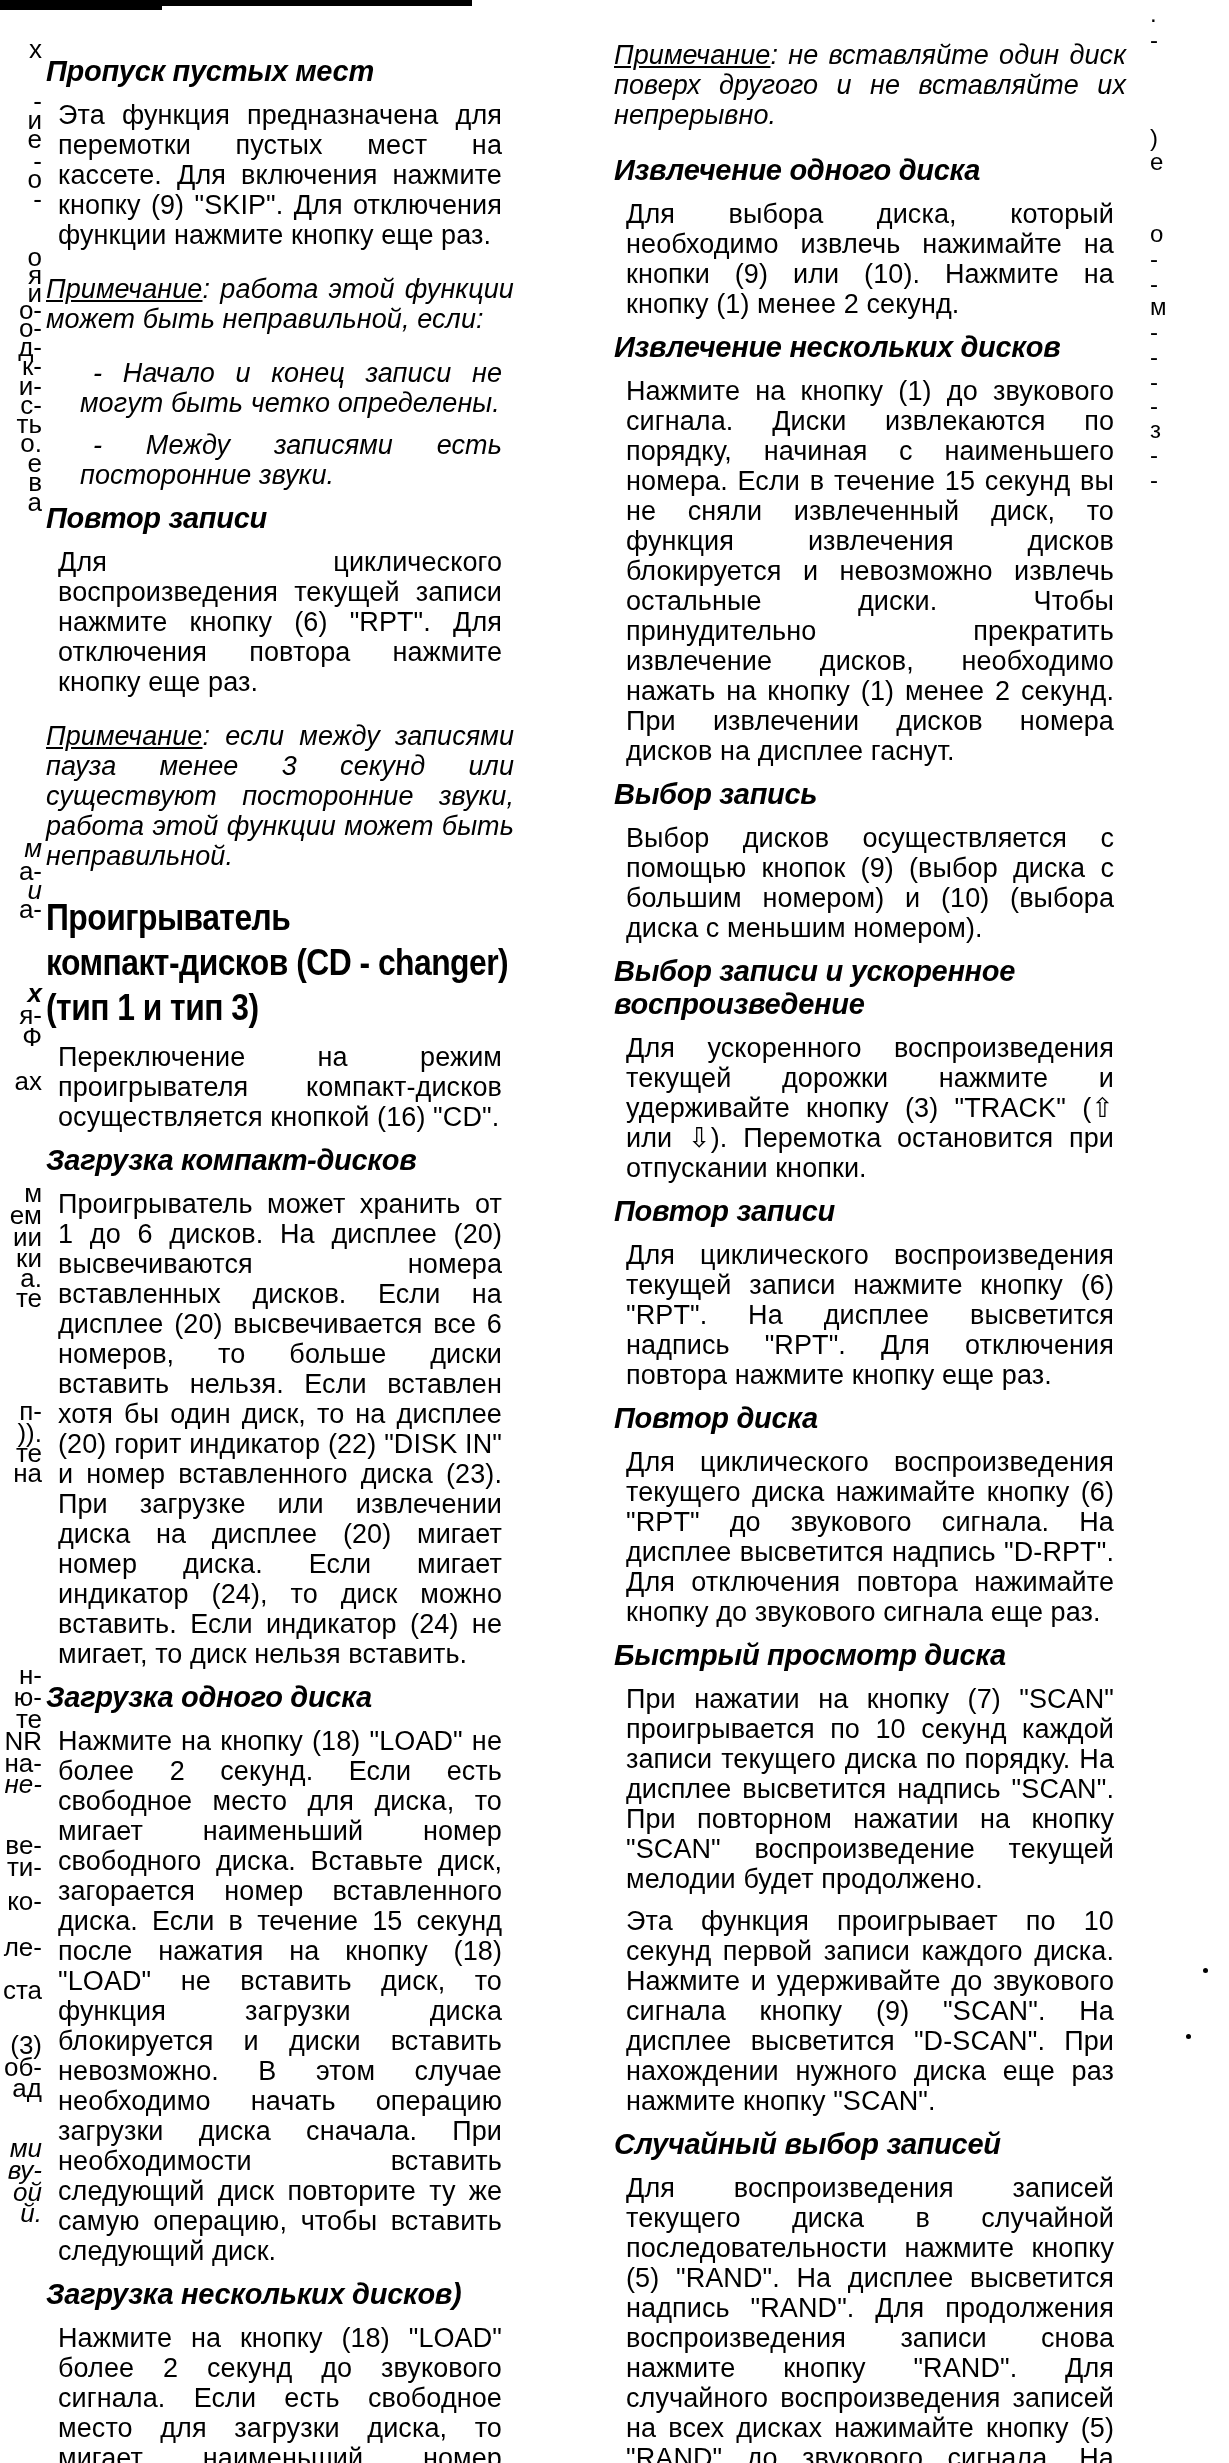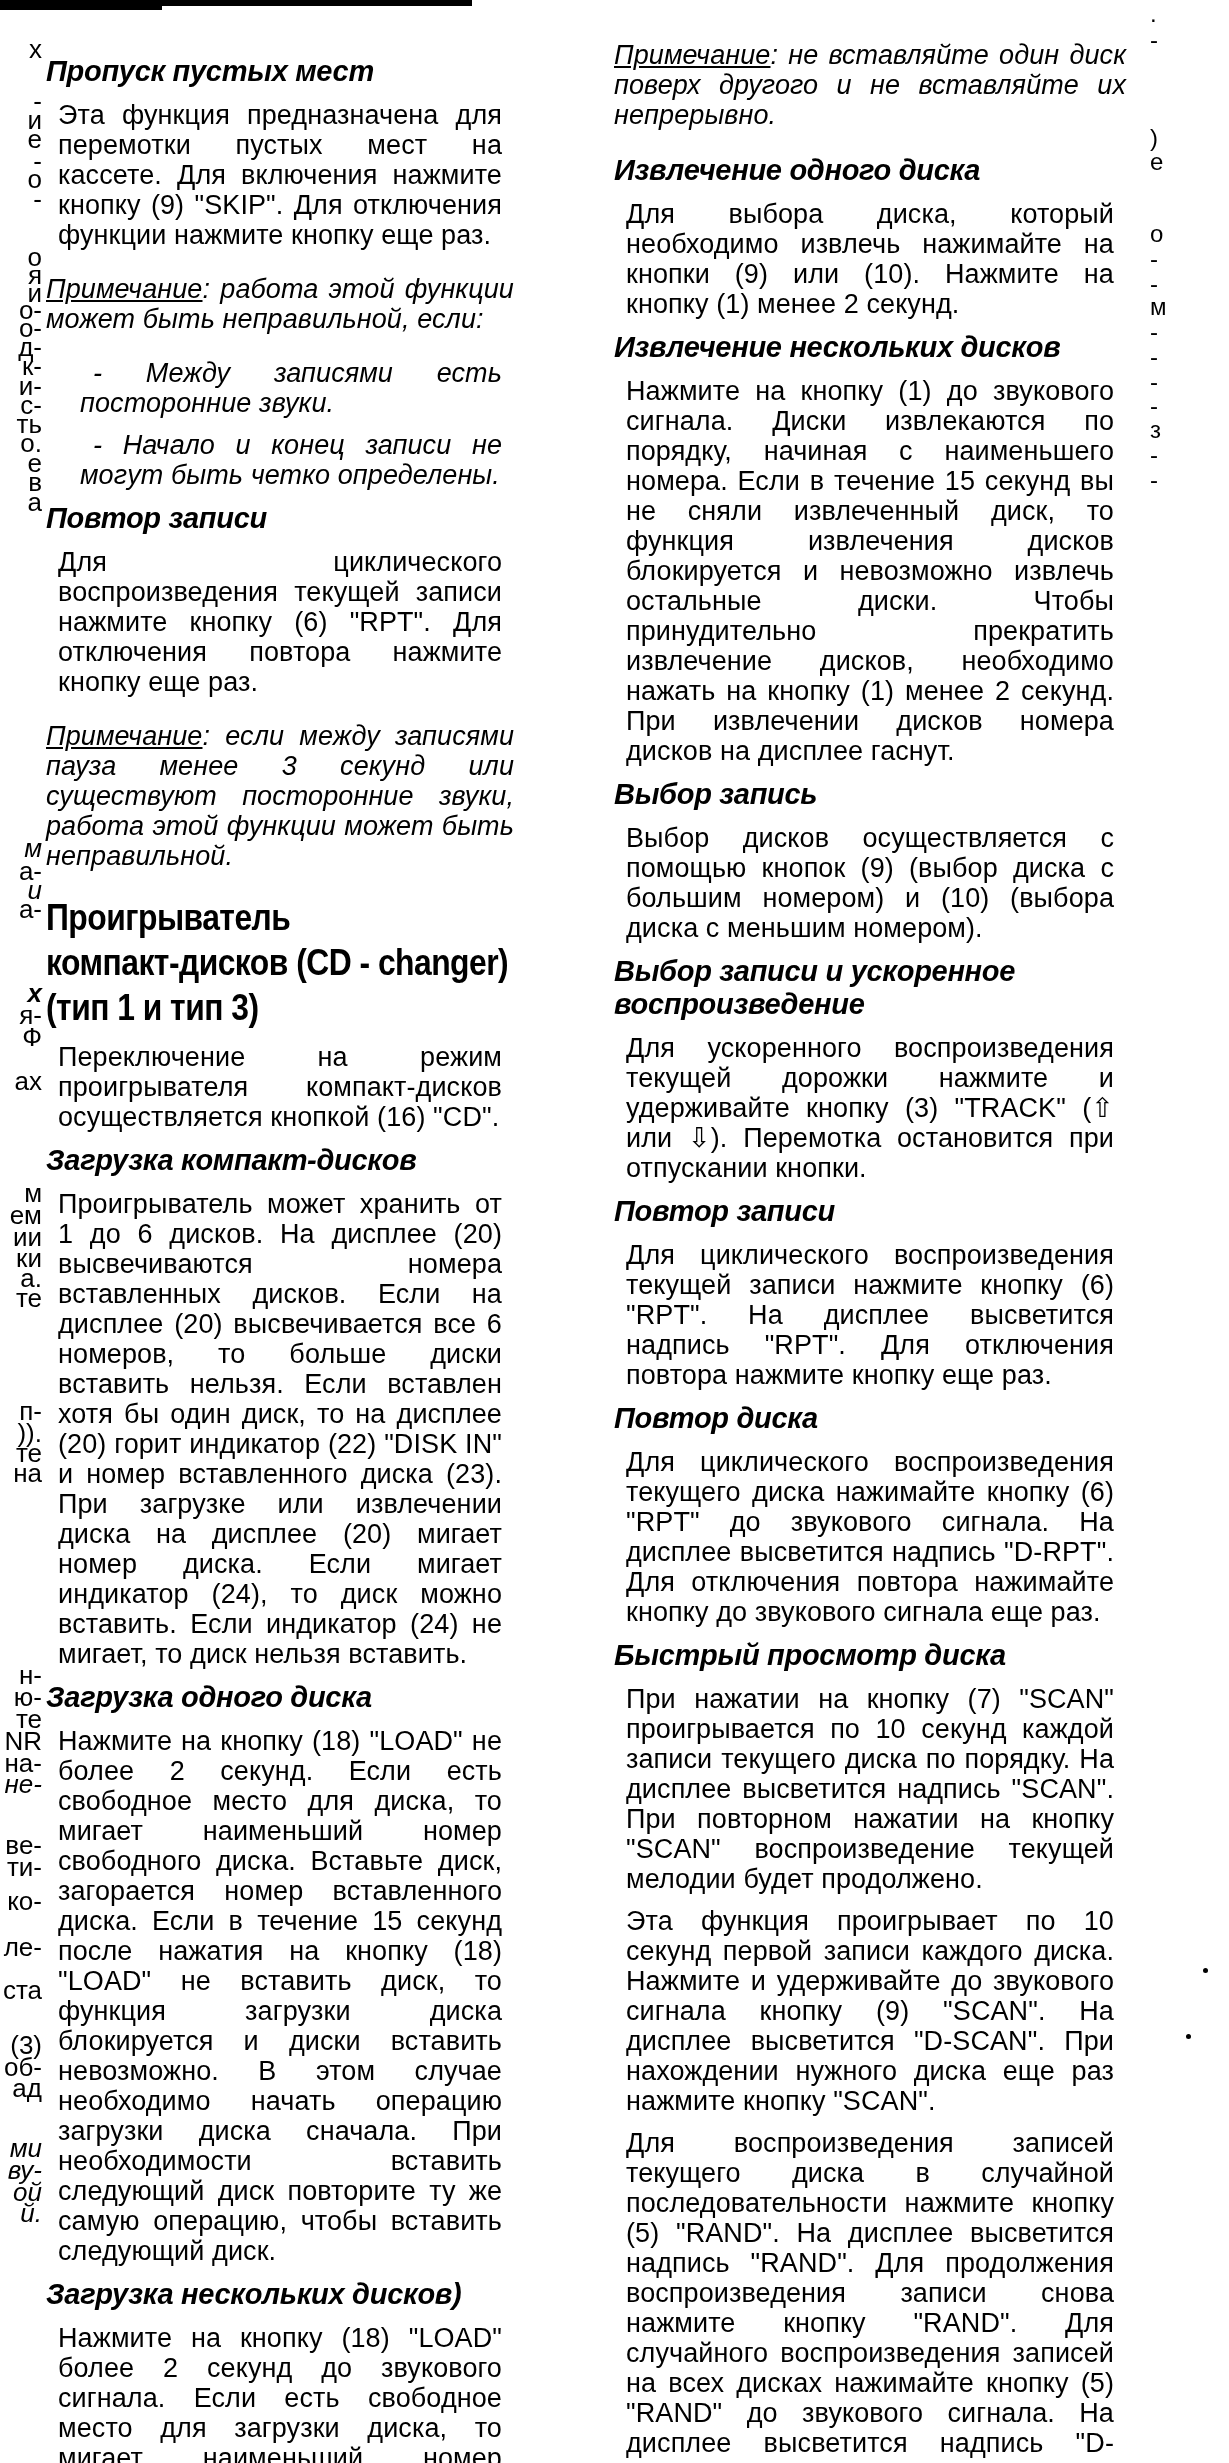--- a/index.html
+++ b/index.html
@@ -95,22 +95,22 @@
       <span class="frag" style="top: 2075px;">ад</span>
       <span class="frag it" style="top: 2135px;">ми</span>
       <span class="frag it" style="top: 2157px;">ву-</span>
       <span class="frag it" style="top: 2179px;">ой</span>
       <span class="frag it" style="top: 2200px;">й.</span>
     </div>
   <div id="col-left">
       <h3 class="h">Пропуск пустых мест</h3>
       <p class="p">Эта функция предназначена для перемотки пустых мест на кассете. Для включения нажмите кнопку (9) "SKIP". Для отключения функции нажмите кнопку еще раз.</p>
       <p class="note"><span class="nlabel">Примечание</span>: работа этой функции может быть неправильной, если:</p>
+      <p class="li">- Начало и конец записи не могут быть четко определены.</p>
       <p class="li">- Между записями есть посторонние звуки.</p>
-      <p class="li">- Начало и конец записи не могут быть четко определены.</p>
       <h3 class="h">Повтор записи</h3>
       <p class="p">Для циклического воспроизведения текущей записи нажмите кнопку (6) "RPT". Для отключения повтора нажмите кнопку еще раз.</p>
       <p class="note"><span class="nlabel">Примечание</span>: если между записями пауза менее 3 секунд или существуют посторонние звуки, работа этой функции может быть неправильной.</p>
       <h2 class="sh">Проигрыватель<br>компакт-дисков (CD - changer)<br>(тип 1 и тип 3)</h2>
       <p class="p">Переключение на режим проигрывателя компакт-дисков осуществляется кнопкой (16) "CD".</p>
       <h3 class="h">Загрузка компакт-дисков</h3>
       <p class="p">Проигрыватель может хранить от 1 до 6 дисков. На дисплее (20) высвечиваются номера вставленных дисков. Если на дисплее (20) высвечивается все 6 номеров, то больше диски вставить нельзя. Если вставлен хотя бы один диск, то на дисплее (20) горит индикатор (22) "DISK IN" и номер вставленного диска (23). При загрузке или извлечении диска на дисплее (20) мигает номер диска. Если мигает индикатор (24), то диск можно вставить. Если индикатор (24) не мигает, то диск нельзя вставить.</p>
       <h3 class="h">Загрузка одного диска</h3>
       <p class="p">Нажмите на кнопку (18) "LOAD" не более 2 секунд. Если есть свободное место для диска, то мигает наименьший номер свободного диска. Вставьте диск, загорается номер вставленного диска. Если в течение 15 секунд после нажатия на кнопку (18) "LOAD" не вставить диск, то функция загрузки диска блокируется и диски вставить невозможно. В этом случае необходимо начать операцию загрузки диска сначала. При необходимости вставить следующий диск повторите ту же самую операцию, чтобы вставить следующий диск.</p>
       <h3 class="h">Загрузка нескольких дисков)</h3>
@@ -126,20 +126,21 @@
       <p class="p">Выбор дисков осуществляется с помощью кнопок (9) (выбор диска с большим номером) и (10) (выбора диска с меньшим номером).</p>
       <h3 class="h">Выбор записи и ускоренное воспроизведение</h3>
       <p class="p">Для ускоренного воспроизведения текущей дорожки нажмите и удерживайте кнопку (3) "TRACK" (⇧ или ⇩). Перемотка остановится при отпускании кнопки.</p>
       <h3 class="h">Повтор записи</h3>
       <p class="p">Для циклического воспроизведения текущей записи нажмите кнопку (6) "RPT". На дисплее высветится надпись "RPT". Для отключения повтора нажмите кнопку еще раз.</p>
       <h3 class="h">Повтор диска</h3>
       <p class="p">Для циклического воспроизведения текущего диска нажимайте кнопку (6) "RPT" до звукового сигнала. На дисплее высветится надпись "D-RPT". Для отключения повтора нажимайте кнопку до звукового сигнала еще раз.</p>
       <h3 class="h">Быстрый просмотр диска</h3>
       <p class="p">При нажатии на кнопку (7) "SCAN" проигрывается по 10 секунд каждой записи текущего диска по порядку. На дисплее высветится надпись "SCAN". При повторном нажатии на кнопку "SCAN" воспроизведение текущей мелодии будет продолжено.</p>
       <p class="p">Эта функция проигрывает по 10 секунд первой записи каждого диска. Нажмите и удерживайте до звукового сигнала кнопку (9) "SCAN". На дисплее высветится "D-SCAN". При нахождении нужного диска еще раз нажмите кнопку "SCAN".</p>
+      <h3 class="h">Случайный выбор записей</h3>
       <p class="p">Для воспроизведения записей текущего диска в случайной последовательности нажмите кнопку (5) "RAND". На дисплее высветится надпись "RAND". Для продолжения воспроизведения записи снова нажмите кнопку "RAND". Для случайного воспроизведения записей на всех дисках нажимайте кнопку (5) "RAND" до звукового сигнала. На дисплее высветится надпись "D-RAND". Для продолжения воспроизведения записи снова нажмите кнопку "RAND" до звукового сигнала.</p>
       <h3 class="h">Поиск мелодии</h3>
       <p class="p">Эта функция предназначена для перехода на любую запись, находящихся до или после текущего места воспроизведения.</p>
     </div>
   <div id="right-margin">
       <span class="frag" style="top: 2px;">.</span>
       <span class="frag" style="top: 28px;">-</span>
       <span class="frag" style="top: 126px;">)</span>
       <span class="frag" style="top: 150px;">е</span>
       <span class="frag" style="top: 222px;">о</span>

